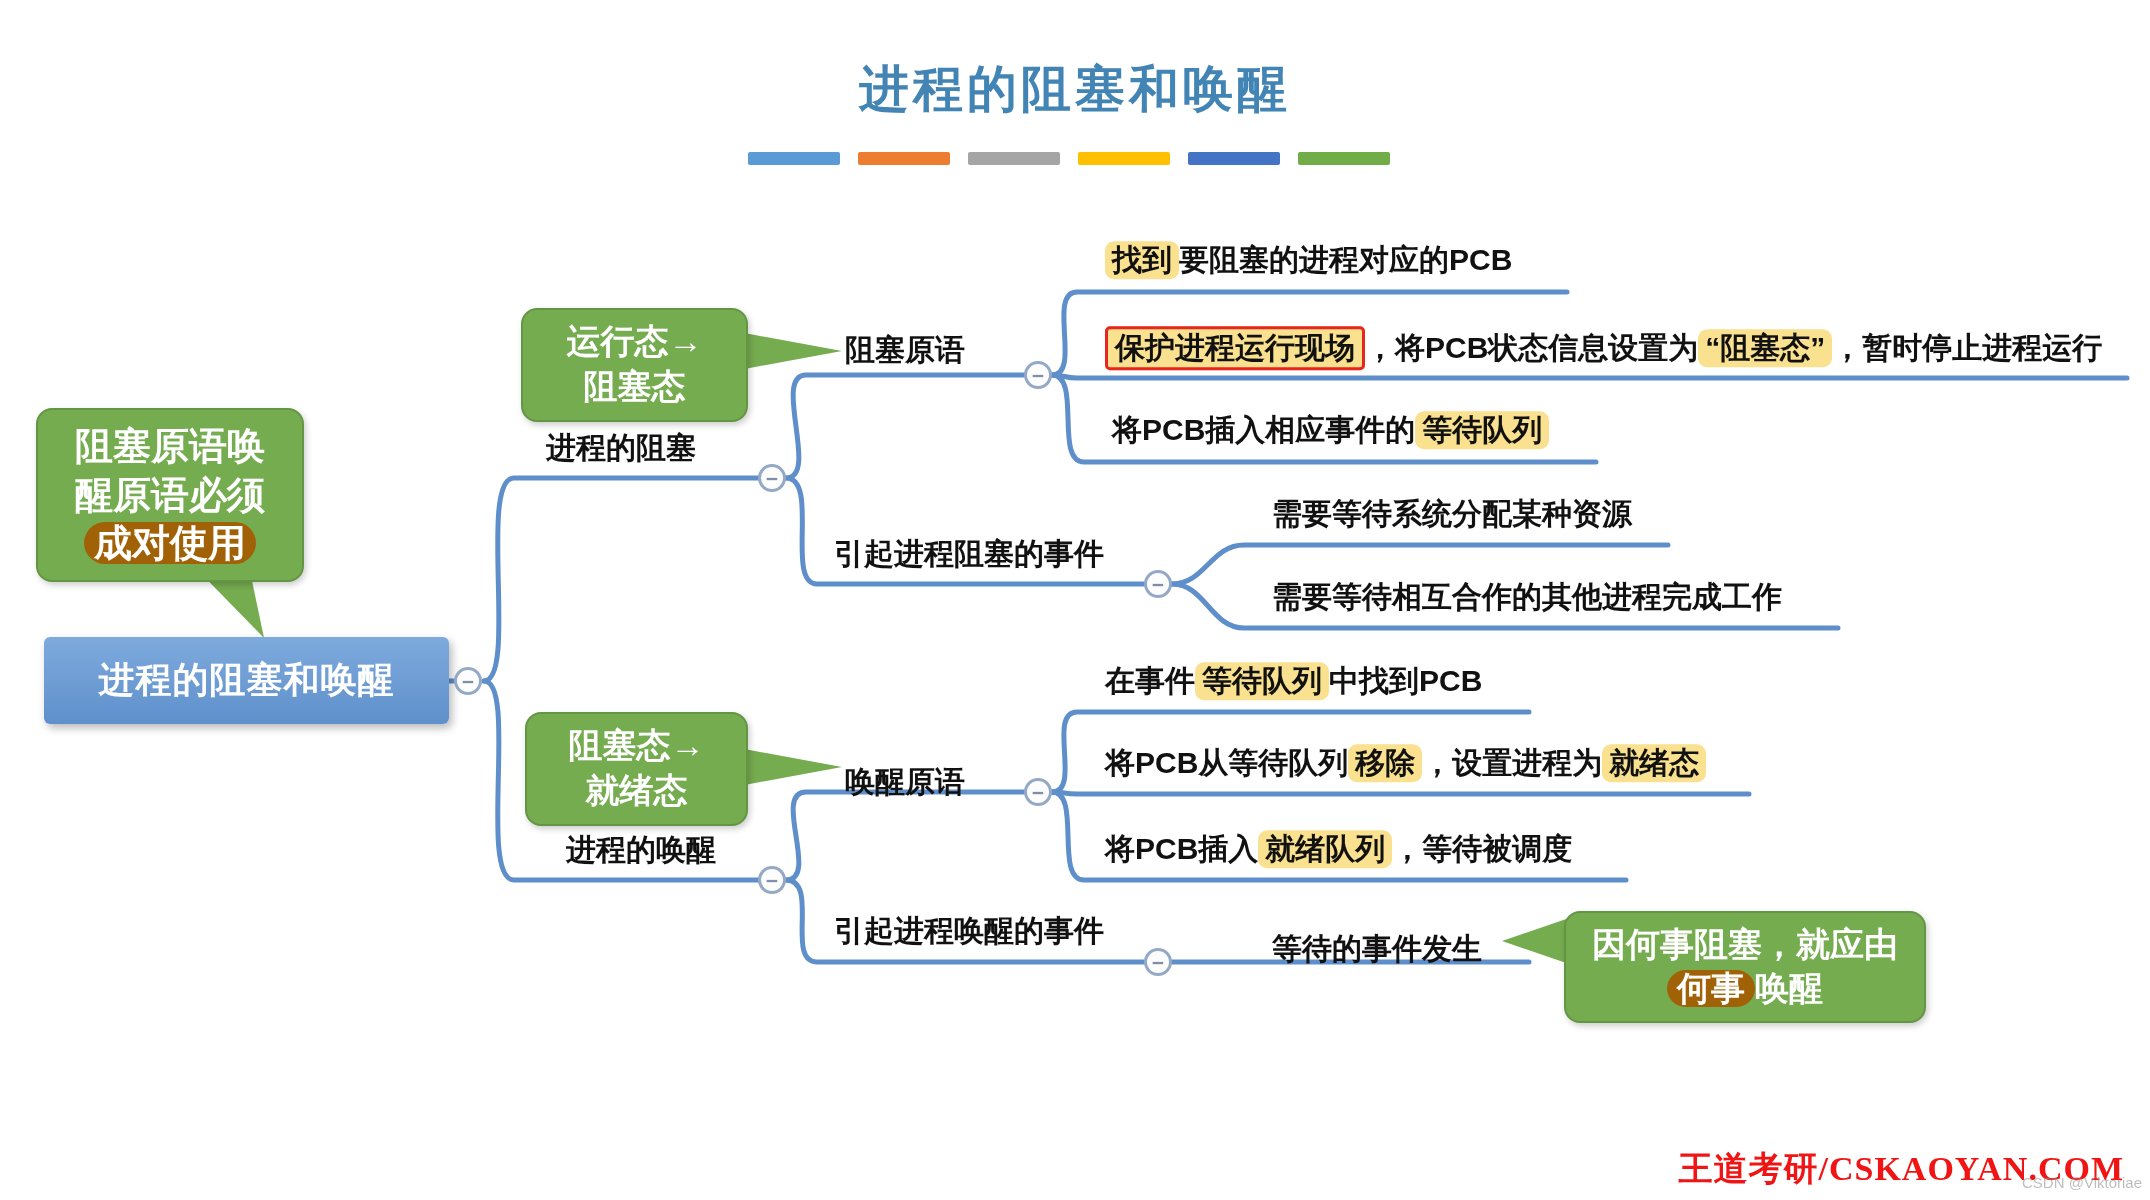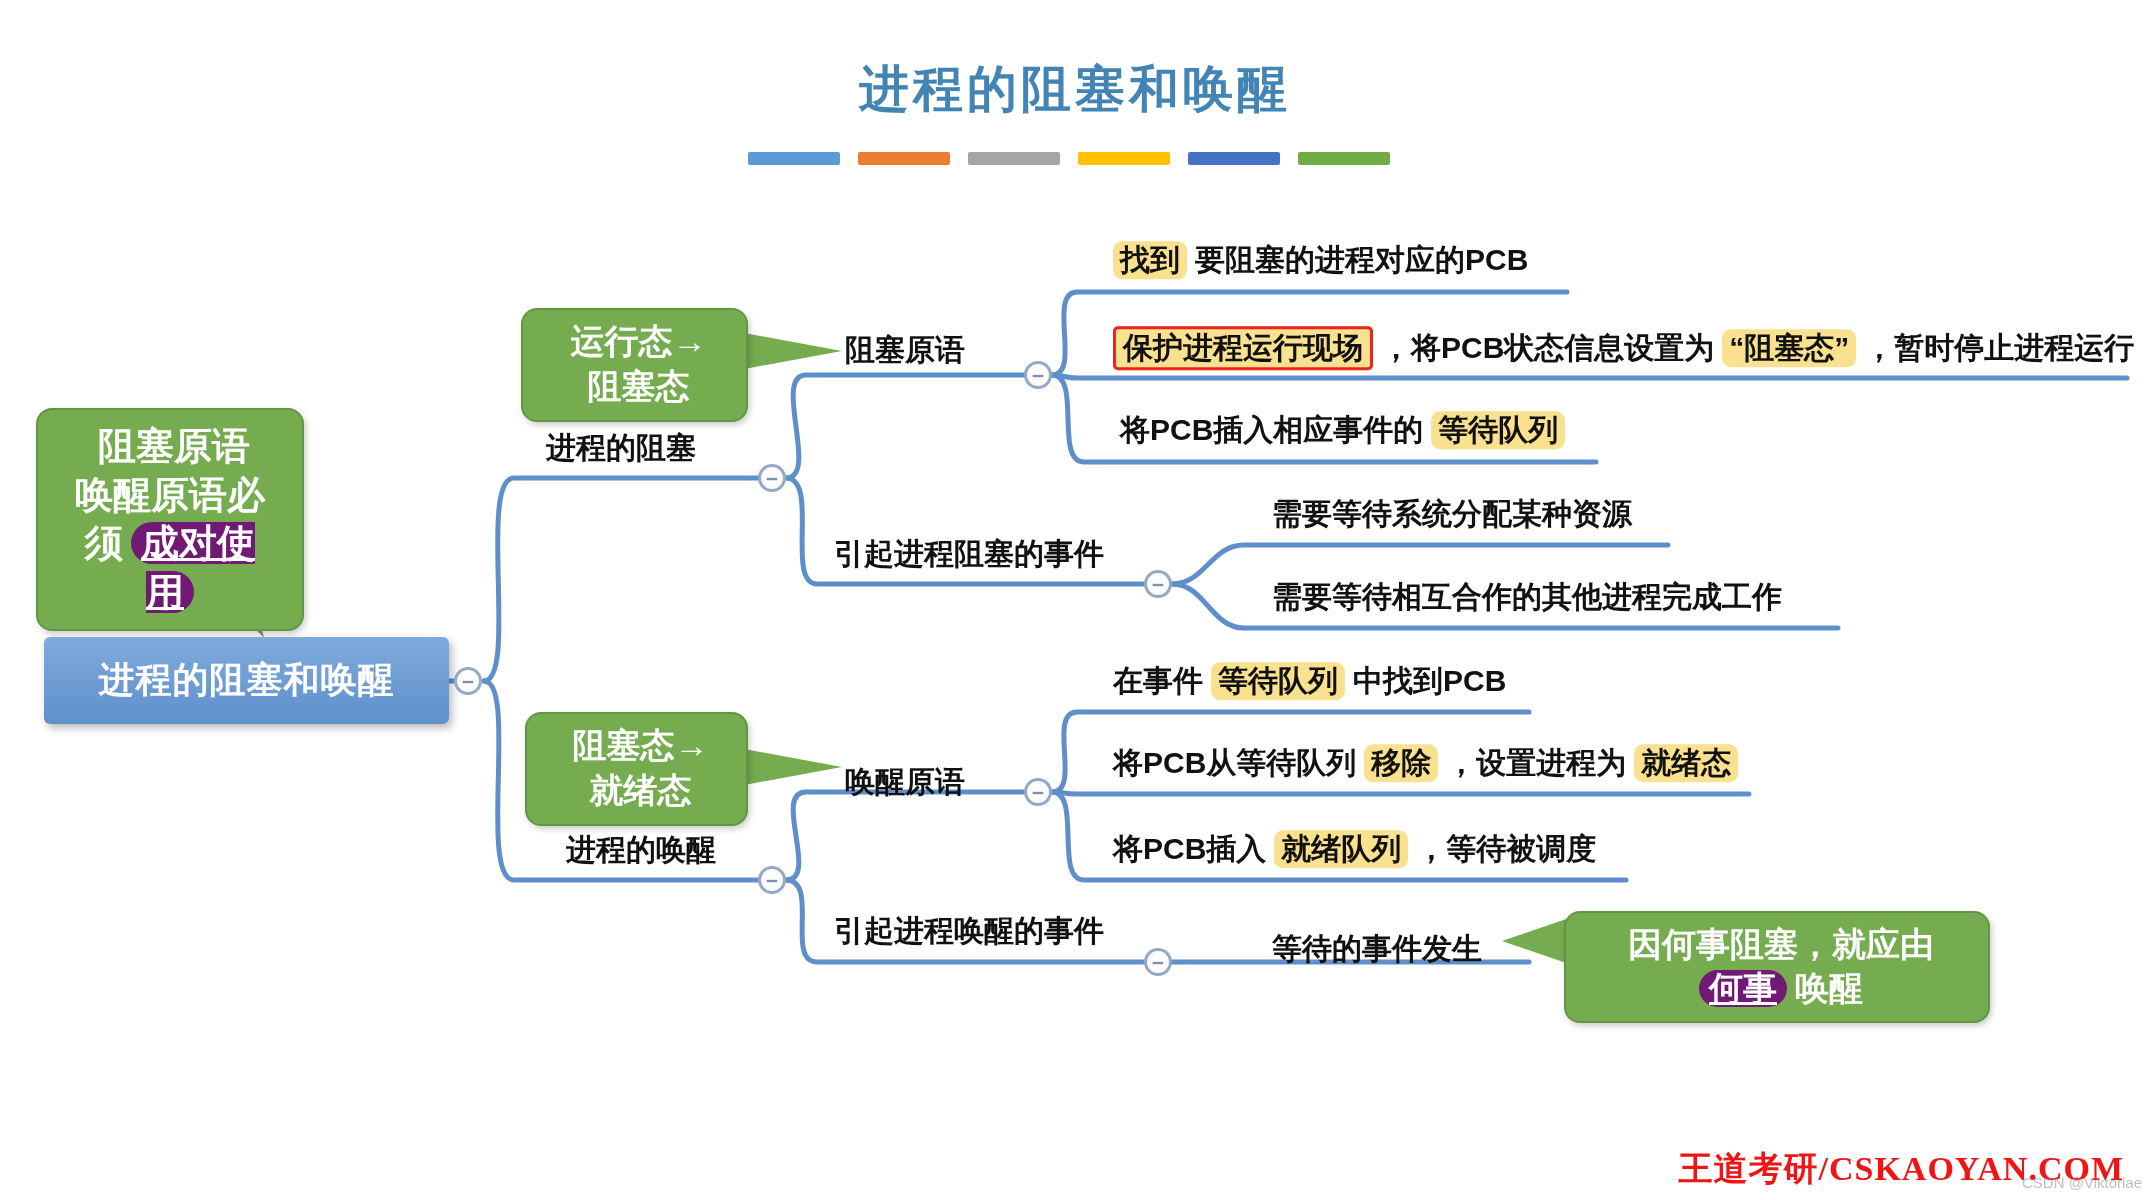--- a/index.html
+++ b/index.html
@@ -47,21 +47,21 @@
 
   .node {
     position: absolute;
     transform: translateY(-50%);
     font-weight: 700;
     font-size: 30px;
     color: #111111;
     white-space: nowrap;
     line-height: 1.25;
   }
-  .seg { display: inline; margin-left: 8px; }
+  .seg { display: inline; }
   .node .seg.hl {
     background: #F9E18F;
     border-radius: 9px;
     padding: 2px 7px 3px;
   }
   .node .seg.redbox {
     border: 3px solid #E8251F;
     border-radius: 5px;
   }
 
@@ -84,24 +84,23 @@
     background: #76AC50;
     border: 2px solid #649544;
     border-radius: 16px;
     box-shadow: 2px 3px 6px rgba(0,0,0,0.2);
     color: #ffffff;
     font-family: "Liberation Serif", serif;
     font-weight: 700;
     text-align: center;
   }
   .callout .seg.hl {
-    background: #701a75;
+    background: #a16207;
     border-radius: 999px;
     padding: 0 10px;
-    text-decoration: underline;
   }
   .tail { position: absolute; background: #76AC50; }
 
   .brand {
     position: absolute;
     top: 1146px; right: 26px;
     font-family: "Liberation Serif", serif;
     font-weight: 700;
     font-size: 34px;
     letter-spacing: 1px;
@@ -168,21 +167,21 @@
 
 <div class="root">进程的阻塞和唤醒</div>
 
 <div class="tail" style="left:742px; top:328px; width:100px; height:46px; clip-path:polygon(0 10%, 100% 50%, 0 90%);"></div>
 <div class="callout" style="left:521px; top:308px; width:227px; padding:10px 0; font-size:34px; line-height:1.32;"><span class="seg">运行态→</span><br><span class="seg">阻塞态</span></div>
 
 <div class="tail" style="left:742px; top:744px; width:100px; height:46px; clip-path:polygon(0 10%, 100% 50%, 0 90%);"></div>
 <div class="callout" style="left:525px; top:712px; width:223px; padding:10px 13px; font-size:34px; line-height:1.32;"><span class="seg">阻塞态→</span><br><span class="seg">就绪态</span></div>
 
 <div class="tail" style="left:1502px; top:917px; width:70px; height:48px; clip-path:polygon(100% 0, 0 50%, 100% 100%);"></div>
-<div class="callout" style="left:1564px; top:911px; width:426px; padding:10px 8px; font-size:34px; line-height:1.3;"><span class="seg">因何事阻塞，就应由</span><br><span class="seg hl">何事</span><span class="seg">唤醒</span></div>
+<div class="callout" style="left:1564px; top:911px; width:362px; padding:10px 8px; font-size:34px; line-height:1.3;"><span class="seg">因何事阻塞，就应由</span><br><span class="seg hl">何事</span><span class="seg">唤醒</span></div>
 
 <div class="node" style="left:546px; top:448px;">进程的阻塞</div>
 <div class="node" style="left:845px; top:350px;">阻塞原语</div>
 <div class="node" style="left:1105px; top:260px;"><span class="seg hl">找到</span><span class="seg">要阻塞的进程对应的PCB</span></div>
 <div class="node" style="left:1105px; top:348px;"><span class="seg hl redbox">保护进程运行现场</span><span class="seg">，将PCB状态信息设置为</span><span class="seg hl">“阻塞态”</span><span class="seg">，暂时停止进程运行</span></div>
 <div class="node" style="left:1112px; top:430px;"><span class="seg">将PCB插入相应事件的</span><span class="seg hl">等待队列</span></div>
 <div class="node" style="left:834px; top:554px;">引起进程阻塞的事件</div>
 <div class="node" style="left:1272px; top:514px;">需要等待系统分配某种资源</div>
 <div class="node" style="left:1272px; top:597px;">需要等待相互合作的其他进程完成工作</div>
 <div class="node" style="left:546px; top:850px;margin-left:20px;">进程的唤醒</div>

